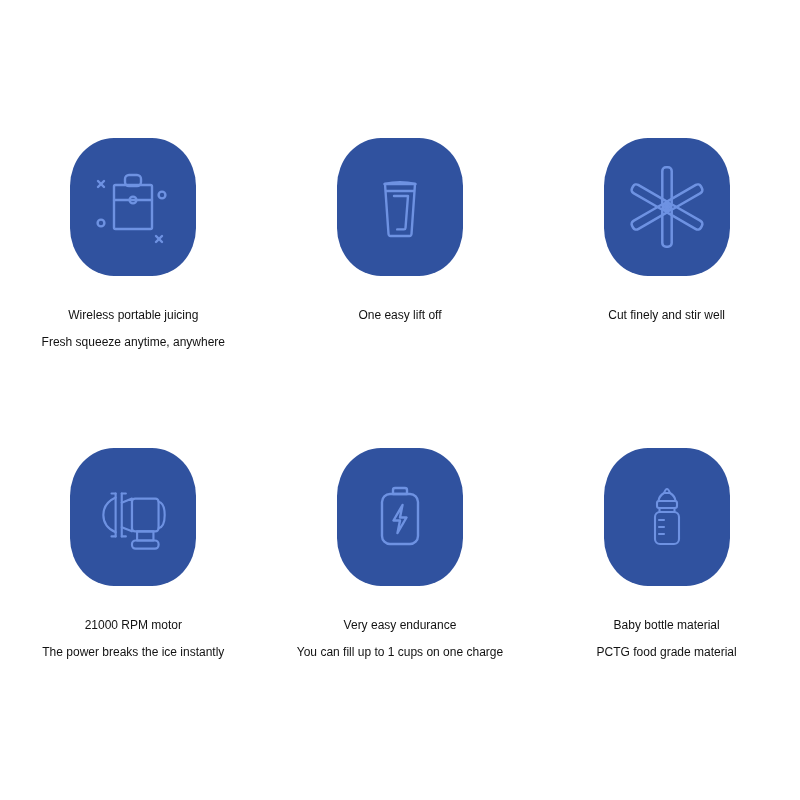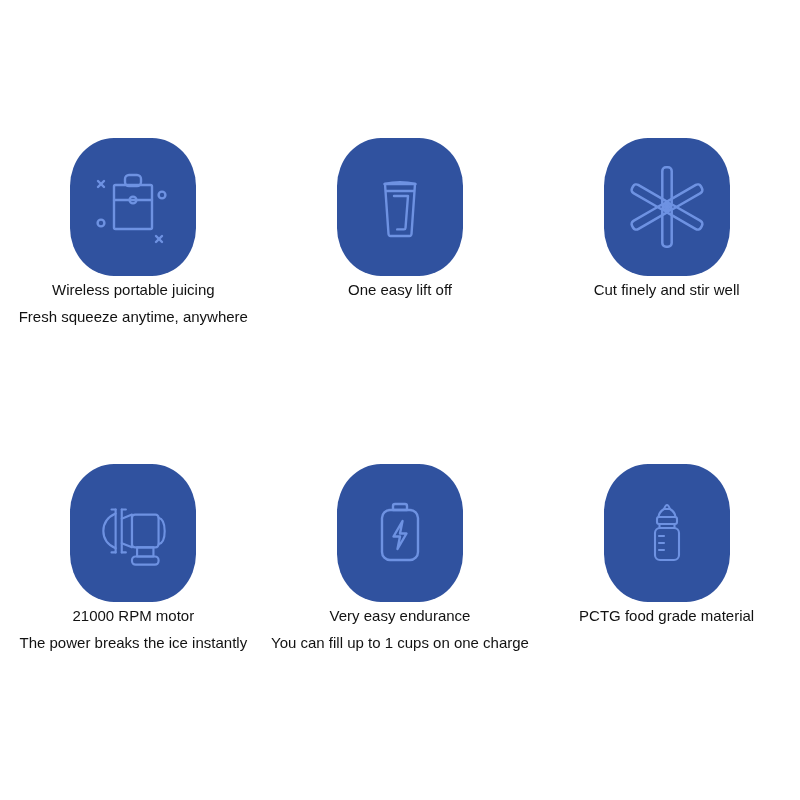--- a/index.html
+++ b/index.html
@@ -22,21 +22,21 @@
   }
   .feature-row {
     position: absolute;
     left: 0;
     width: 800px;
     display: flex;
     flex-direction: row;
     justify-content: flex-start;
   }
   #row-1 { top: 138px; }
-  #row-2 { top: 464px; }
+  #row-2 { top: 448px; }
 
   .feature-cell {
     width: 266.66px;
     display: flex;
     flex-direction: column;
     align-items: center;
   }
 
   .feature-tile {
     width: 126px;
@@ -46,23 +46,24 @@
     display: flex;
     align-items: center;
     justify-content: center;
     flex: none;
   }
   .feature-tile svg {
     display: block;
   }
 
   .feature-caption {
+    margin-top: 26px;
     text-align: center;
     color: #121212;
-    font-size: 15px;
+    font-size: 12px;
     line-height: 27px;
     font-family: "Liberation Sans", sans-serif;
     white-space: nowrap;
   }
   .caption-line { display: block; }
 
   
   .ico {
     fill: none;
     stroke: #6e92e2;
@@ -246,19 +247,20 @@
 
             <rect class="ico-thin" x="33" y="40" width="24" height="32" rx="5"></rect>
 
             <line class="ico-thin" x1="37" y1="48" x2="42" y2="48"></line>
             <line class="ico-thin" x1="37" y1="55" x2="42" y2="55"></line>
             <line class="ico-thin" x1="37" y1="62" x2="42" y2="62"></line>
           </svg>
         </span>
       </div>
       <div class="feature-caption">
+        <span class="caption-line">Baby bottle material</span>
         <span class="caption-line">PCTG food grade material</span>
       </div>
     </div>
 
   </div>
 
 </div>
 
 </body></html>

